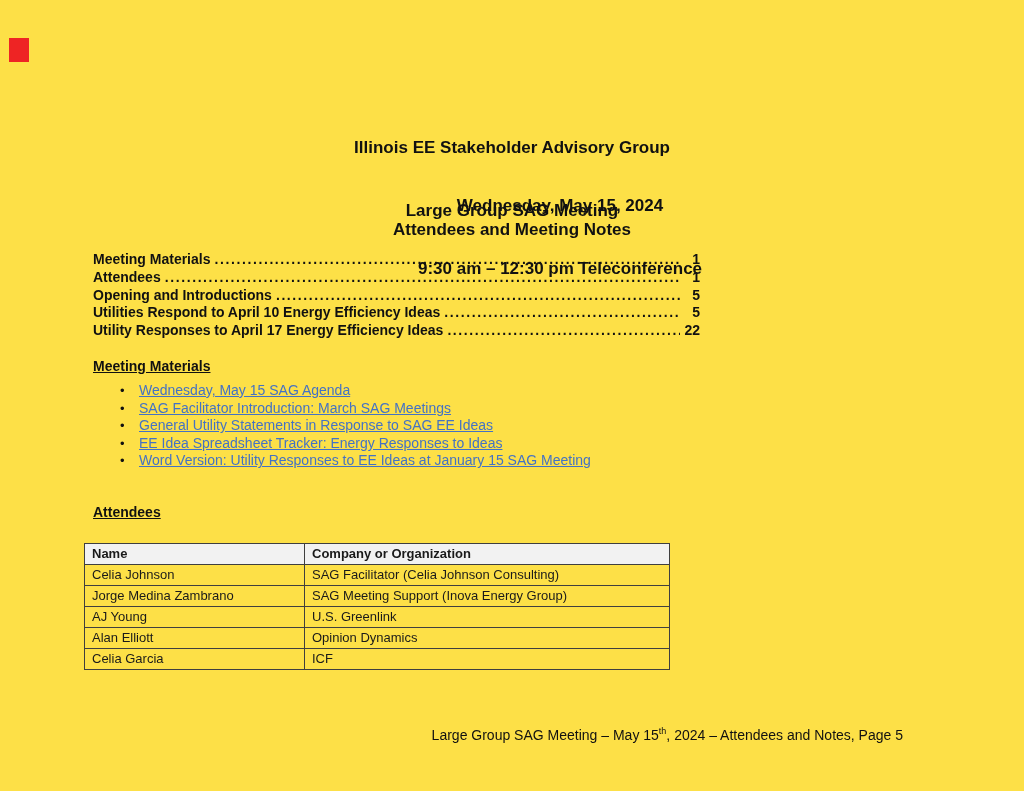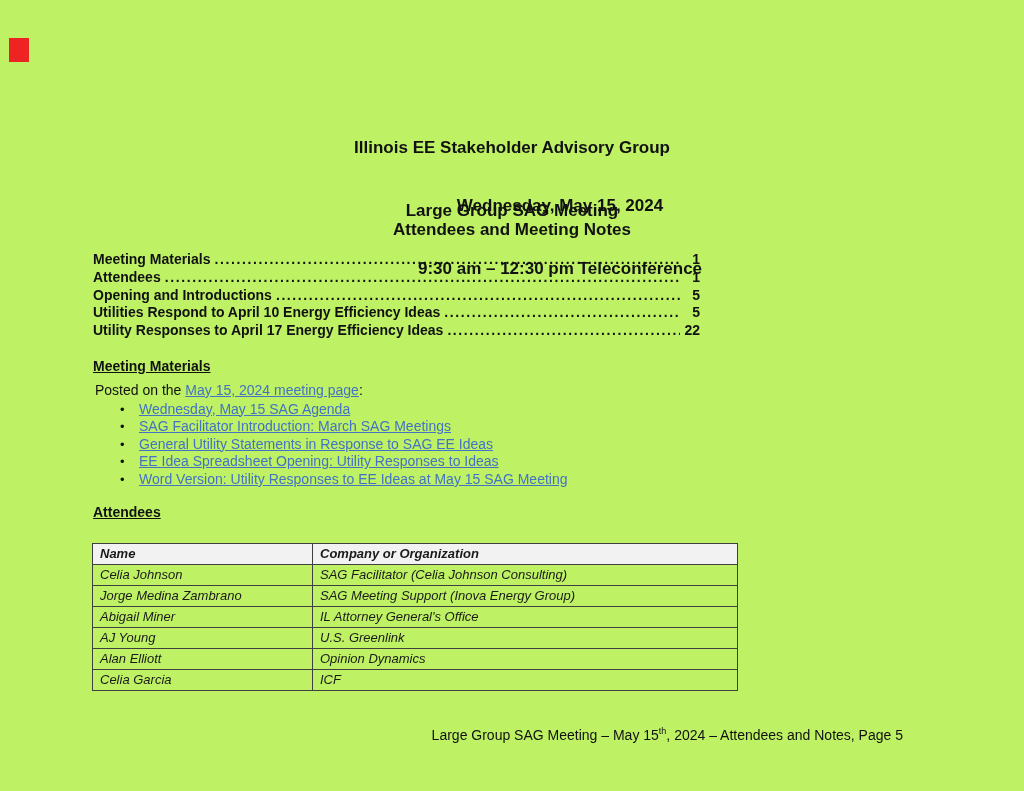--- a/index.html
+++ b/index.html
@@ -1,17 +1,17 @@
 <!DOCTYPE html>
 <html style="--link: #4472C4; --marker: #ee2424; --table_header_bg: #f2f2f2; --table_border: #3f3f3f;"><head>
 <meta charset="utf-8">
 <style>
   html,body{margin:0;padding:0;background:#ffffff;}
   body{font-family:"Liberation Sans",sans-serif;color:#111;}
-  .page{position:relative;width:1024px;height:791px;background:#bef264;overflow:hidden;}
+  .page{position:relative;width:1024px;height:791px;background:#fde047;overflow:hidden;}
 
   .red-marker{position:absolute;left:9px;top:38px;width:20px;height:24px;
     background:var(--marker,#ee2424);}
 
   .center-block{position:absolute;left:0;width:100%;text-align:center;
     font-weight:bold;font-size:17px;line-height:21px;white-space:pre;}
   .title-block{top:95px;}
   .date-block{top:153px;padding-left:48px;}
   .subtitle-block{top:219px;}
 
@@ -25,22 +25,22 @@
   .section-mm{top:358px;}
   .section-att{top:504px;}
   .section-heading{font-weight:bold;text-decoration:underline;font-size:14px;
     line-height:17px;margin:0 0 7px 0;}
   .intro-line{line-height:17.5px;margin:0 0 1px 2px;}
   a.doc-link{color:var(--link,#4472C4);text-decoration:underline;cursor:pointer;}
   ul.link-list{list-style:none;margin:0;padding:0;}
   ul.link-list li{position:relative;padding-left:46px;line-height:17.6px;}
   ul.link-list li .bullet{position:absolute;left:27px;top:0;color:#111;font-size:13px;}
 
-  table.att-table{position:absolute;left:92px;top:543px;width:646px;
-    border-collapse:collapse;table-layout:fixed;font-size:13px;color:#1a1a1a;font-style:italic;}
+  table.att-table{position:absolute;left:84px;top:543px;width:586px;
+    border-collapse:collapse;table-layout:fixed;font-size:13px;color:#1a1a1a;}
   .att-table col.c1{width:220px;}
   .att-table th,.att-table td{border:1px solid var(--table_border,#3f3f3f);
     padding:2px 7px;line-height:15.6px;height:16px;text-align:left;overflow:hidden;white-space:nowrap;}
   .att-table th{background:var(--table_header_bg,#f2f2f2);font-weight:bold;}
 
   .footer{position:absolute;top:727px;right:121px;font-size:14px;white-space:nowrap;}
   .footer sup{font-size:9px;vertical-align:super;line-height:0;margin-top:8px;}
 </style>
 </head>
 <body>
@@ -84,29 +84,26 @@
     </div>
     <div class="toc-row">
       <span class="toc-label">Utility Responses to April 17 Energy Efficiency Ideas</span>
       <span class="toc-dots">........................................................................................................................................................................................................</span>
       <span class="toc-page">22</span>
     </div>
   </div>
 
   <div class="section section-mm">
     <div class="section-heading">Meeting Materials</div>
-    <div class="intro-line">
-      <span>Posted on the </span><a class="doc-link">May 15, 2024 meeting page</a><span>:</span>
-    </div>
     <ul class="link-list">
       <li><span class="bullet">•</span><a class="doc-link">Wednesday, May 15 SAG Agenda</a></li>
       <li><span class="bullet">•</span><a class="doc-link">SAG Facilitator Introduction: March SAG Meetings</a></li>
       <li><span class="bullet">•</span><a class="doc-link">General Utility Statements in Response to SAG EE Ideas</a></li>
-      <li><span class="bullet">•</span><a class="doc-link">EE Idea Spreadsheet Opening: Utility Responses to Ideas</a></li>
-      <li><span class="bullet">•</span><a class="doc-link">Word Version: Utility Responses to EE Ideas at May 15 SAG Meeting</a></li>
+      <li><span class="bullet">•</span><a class="doc-link">EE Idea Spreadsheet Tracker: Energy Responses to Ideas</a></li>
+      <li><span class="bullet">•</span><a class="doc-link">Word Version: Utility Responses to EE Ideas at January 15 SAG Meeting</a></li>
     </ul>
   </div>
 
   <div class="section section-att">
     <div class="section-heading">Attendees</div>
   </div>
 
   <table class="att-table">
     <colgroup>
         <col class="c1">
@@ -121,24 +118,20 @@
     <tbody>
       <tr>
         <td>Celia Johnson</td>
         <td>SAG Facilitator (Celia Johnson Consulting)</td>
       </tr>
       <tr>
         <td>Jorge Medina Zambrano</td>
         <td>SAG Meeting Support (Inova Energy Group)</td>
       </tr>
       <tr>
-        <td>Abigail Miner</td>
-        <td>IL Attorney General's Office</td>
-      </tr>
-      <tr>
         <td>AJ Young</td>
         <td>U.S. Greenlink</td>
       </tr>
       <tr>
         <td>Alan Elliott</td>
         <td>Opinion Dynamics</td>
       </tr>
       <tr>
         <td>Celia Garcia</td>
         <td>ICF</td>

